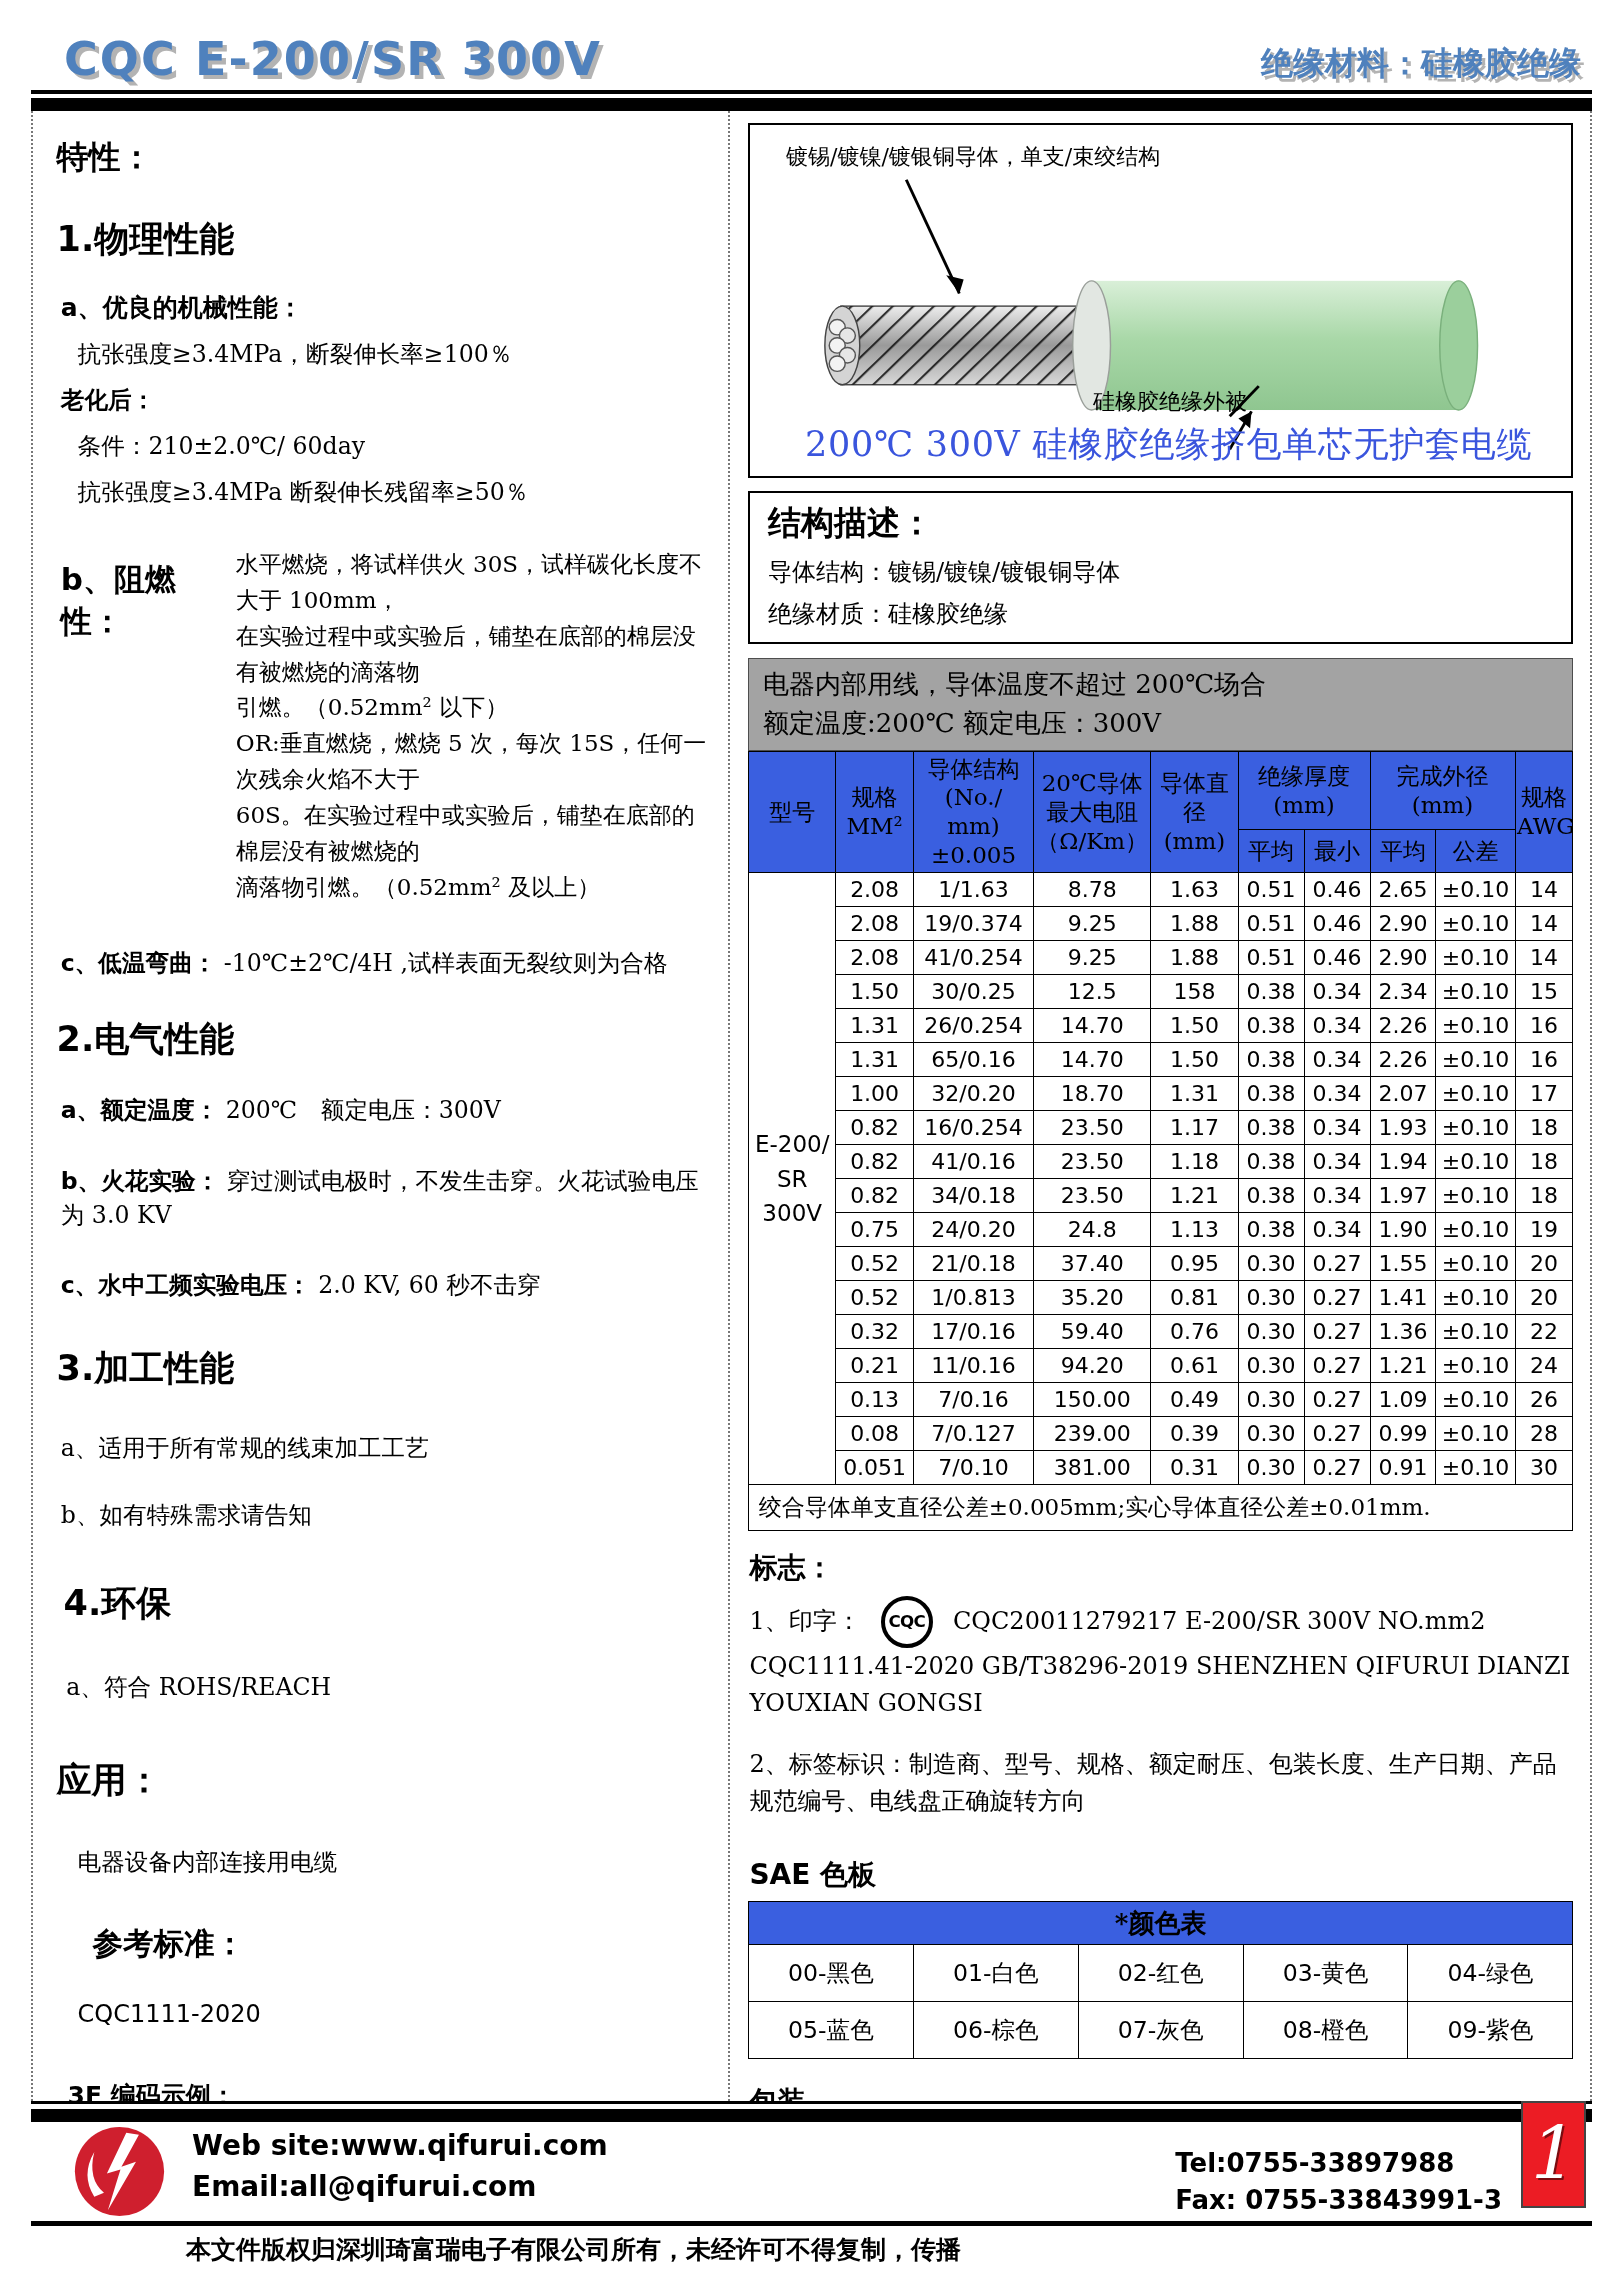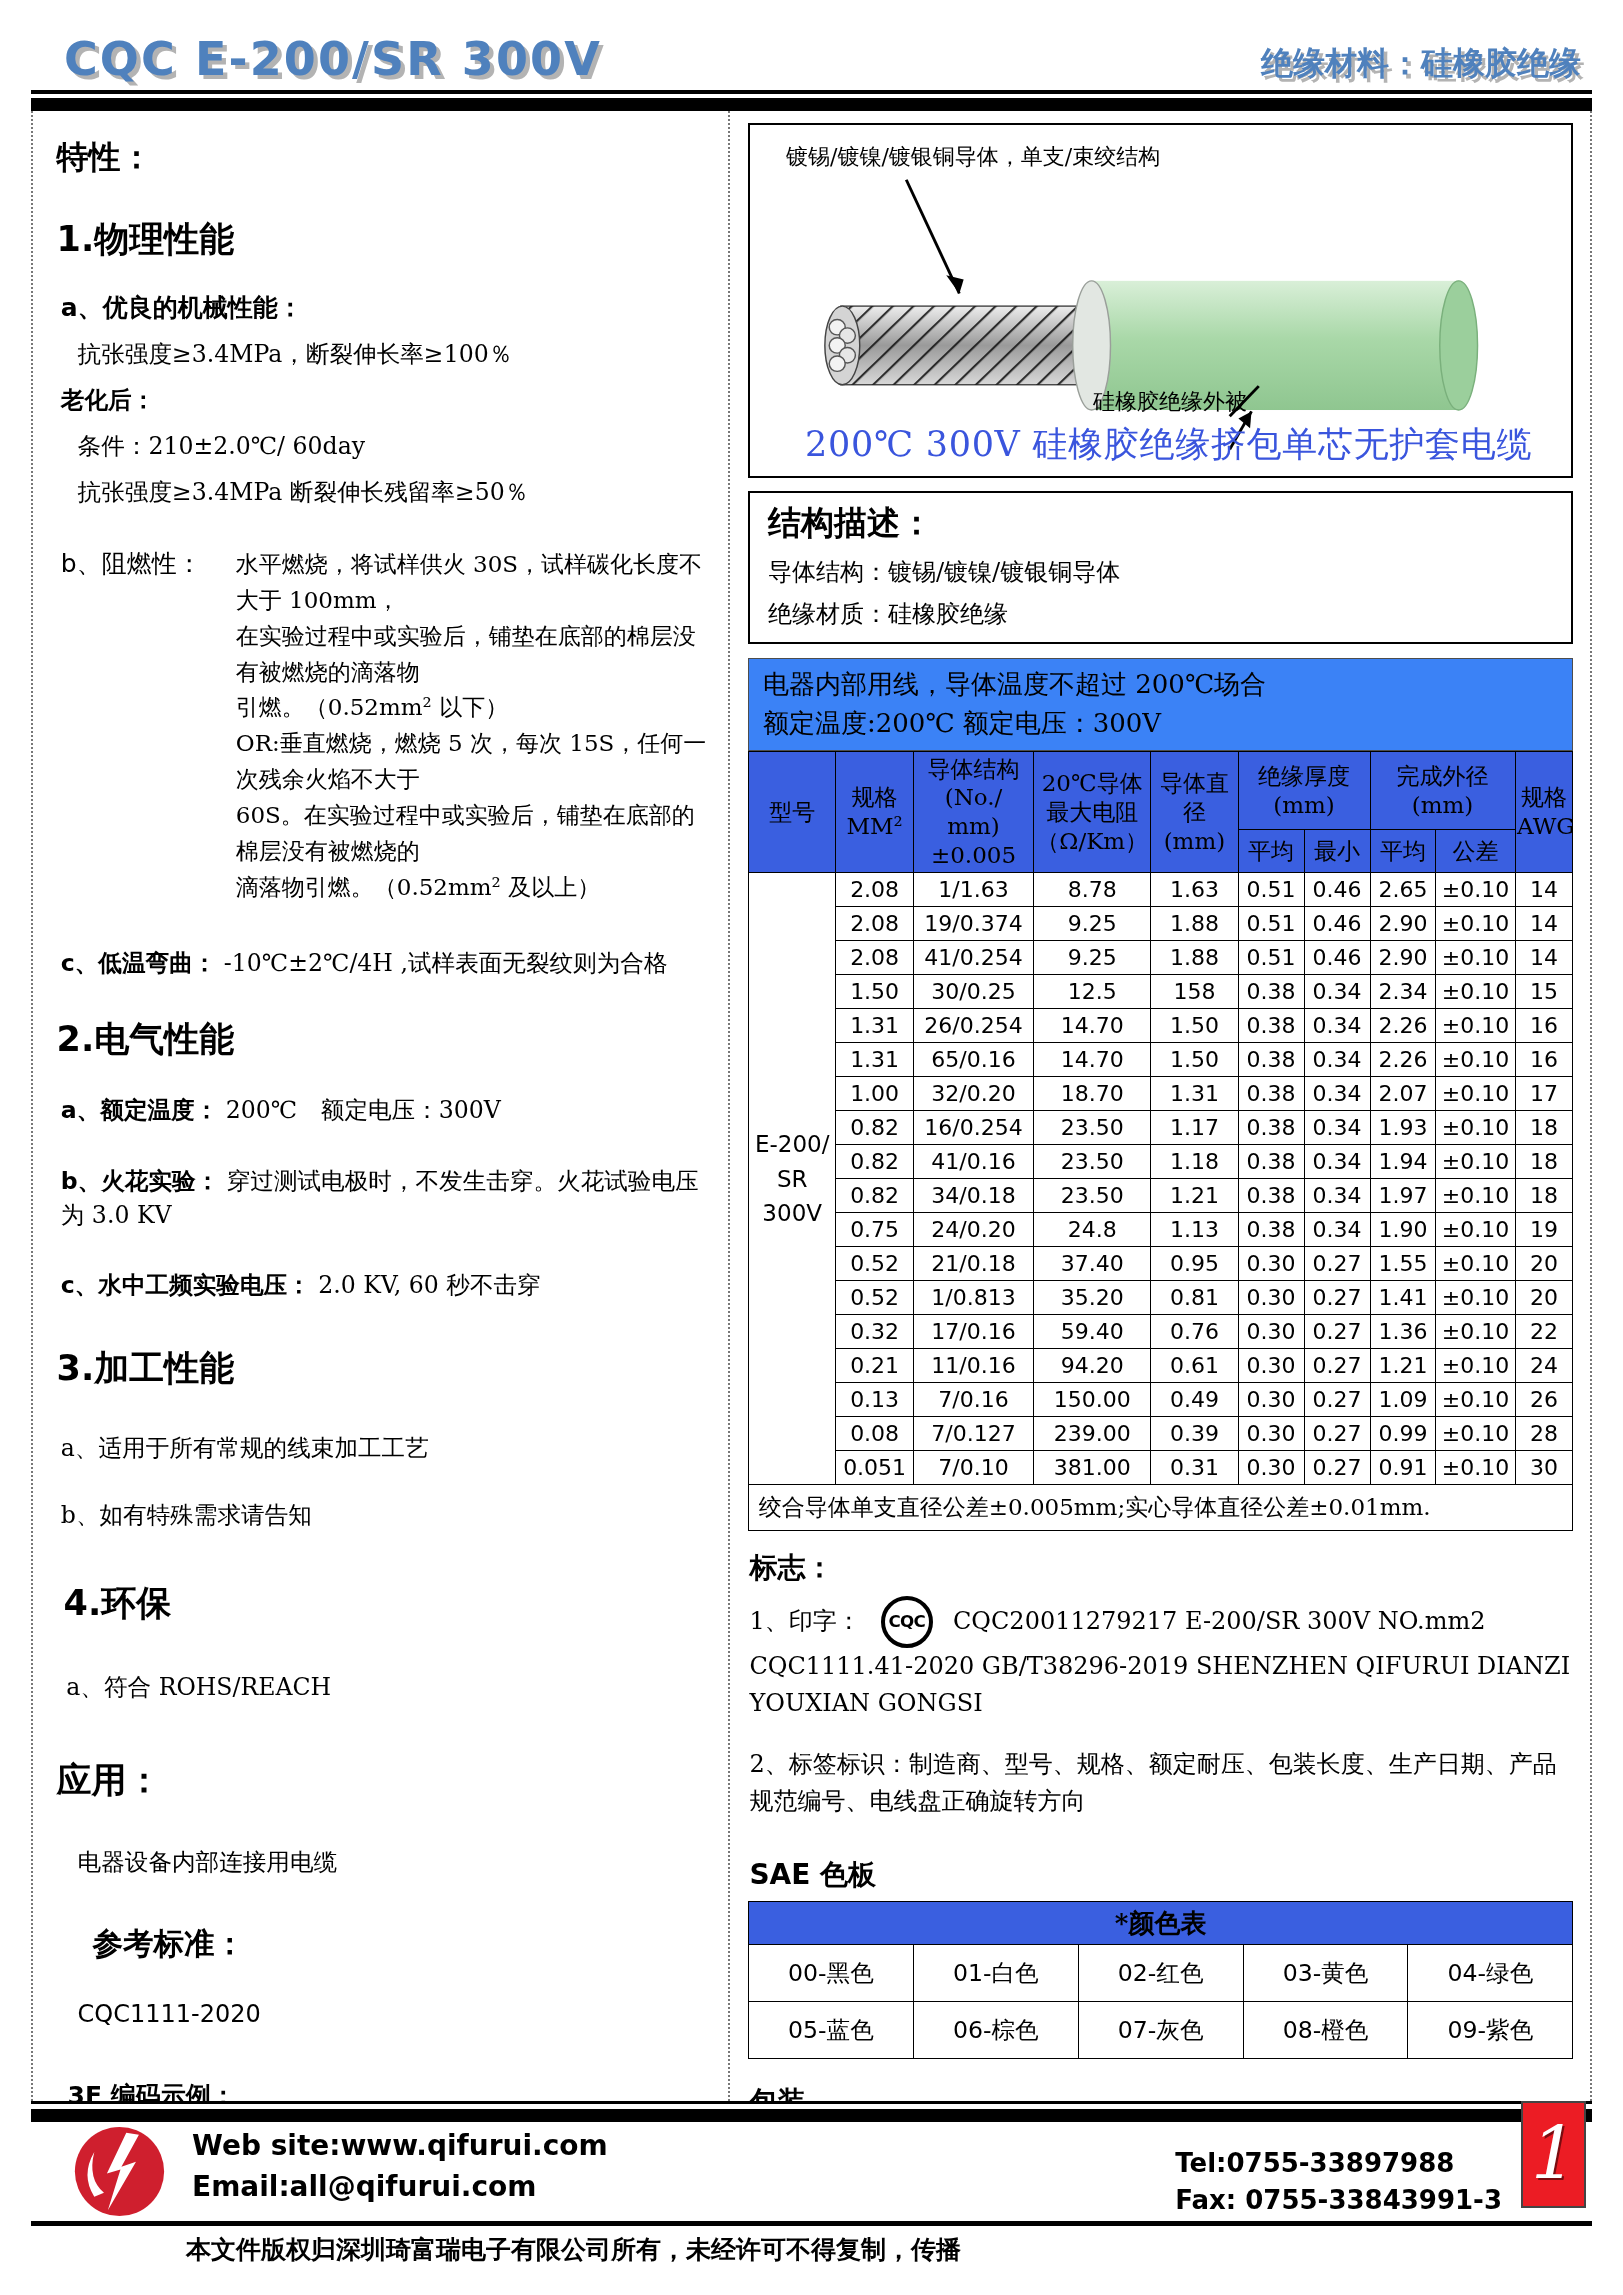--- a/index.html
+++ b/index.html
@@ -27,37 +27,37 @@
 
   
   .h1{font-size:32px;font-weight:bold;margin:12.5px 0 0 0;}
   .h1num{font-size:35px;font-weight:bold;margin:36px 0 0 0;}
   .sub-bold{font-size:25px;font-weight:bold;margin:28px 0 0 4.2px;}
   .bodyline{font-size:23.6px;margin:14px 0 0 21px;}
   .bodyline0{font-size:23.6px;margin:14px 0 0 4.2px;}
   .item{font-size:23.6px;margin:30.5px 0 0 4.2px;line-height:1.45;}
   .item .lbl{font-weight:bold;font-family:"DejaVu Sans",sans-serif;}
   .bsec{display:flex;margin:39px 0 0 4.2px;}
-  .bsec .lbl{font-weight:normal;font-size:25px;width:175px;flex:none;}
+  .bsec .lbl{font-weight:bold;font-size:31px;width:175px;flex:none;margin-top:12px;}
   .bsec .blines{font-size:23px;line-height:1.56;}
   .app-text{font-size:23.6px;margin:42px 0 0 21px;}
   .code-head{font-size:25px;font-weight:bold;margin:51px 0 0 11px;}
 
   table{border-collapse:collapse;}
 
   
   .diagram-box{border:2.1px solid #000;height:351px;position:relative;margin-top:5.6px;}
   .diagram-label-top{position:absolute;top:16.7px;left:36px;font-size:22px;}
   .diagram-label-bot{position:absolute;top:262px;left:343px;font-size:22px;}
   .diagram-title{position:absolute;bottom:8.3px;left:16px;right:0;text-align:center;
                  color:#3a55dd;font-size:35px;letter-spacing:0.7px;}
   .structure-box{border:2.1px solid #000;margin-top:12.5px;padding:4.2px 18px 12.5px;}
   .structure-box .head{font-size:33px;font-weight:bold;margin:4.2px 0 7px;}
   .structure-box .line{font-size:24px;margin-top:9.7px;}
-  .gray-note{background:#3b82f6;border:1.4px solid #4d4d4d;margin-top:14px;
+  .gray-note{background:#a3a3a3;border:1.4px solid #4d4d4d;margin-top:14px;
              padding:5.6px 14px 7px;font-size:26px;line-height:1.5;}
 
   .spec-table{width:100%;table-layout:fixed;}
   .spec-table th,.spec-table td{border:1.4px solid #000;text-align:center;}
   .spec-table th{background:#3a5fe0;font-weight:normal;font-size:23px;
                  font-family:"DejaVu Serif","Liberation Serif",serif;
                  white-space:pre-line;line-height:1.25;padding:2.8px 1.4px;}
   .spec-table td{font-size:22px;height:33px;padding:0 1.4px;}
   .spec-table .model-cell{white-space:pre-line;font-size:23px;line-height:1.5;}
   .spec-foot td{font-size:23px;text-align:left;padding:7px 9.7px;height:auto;

